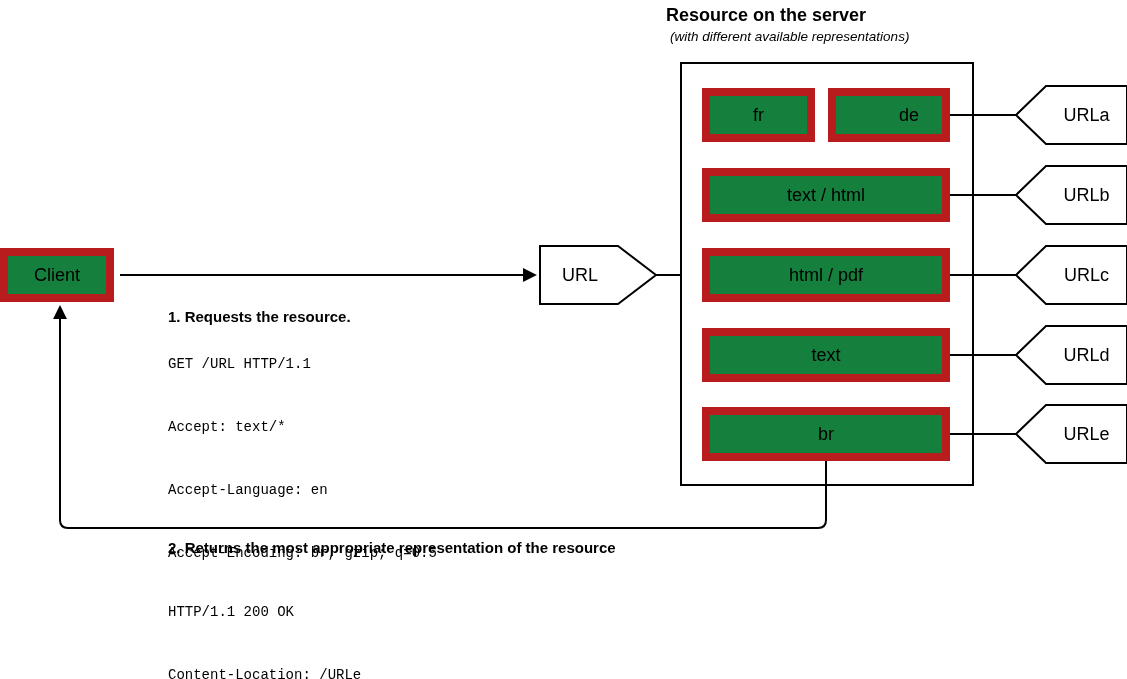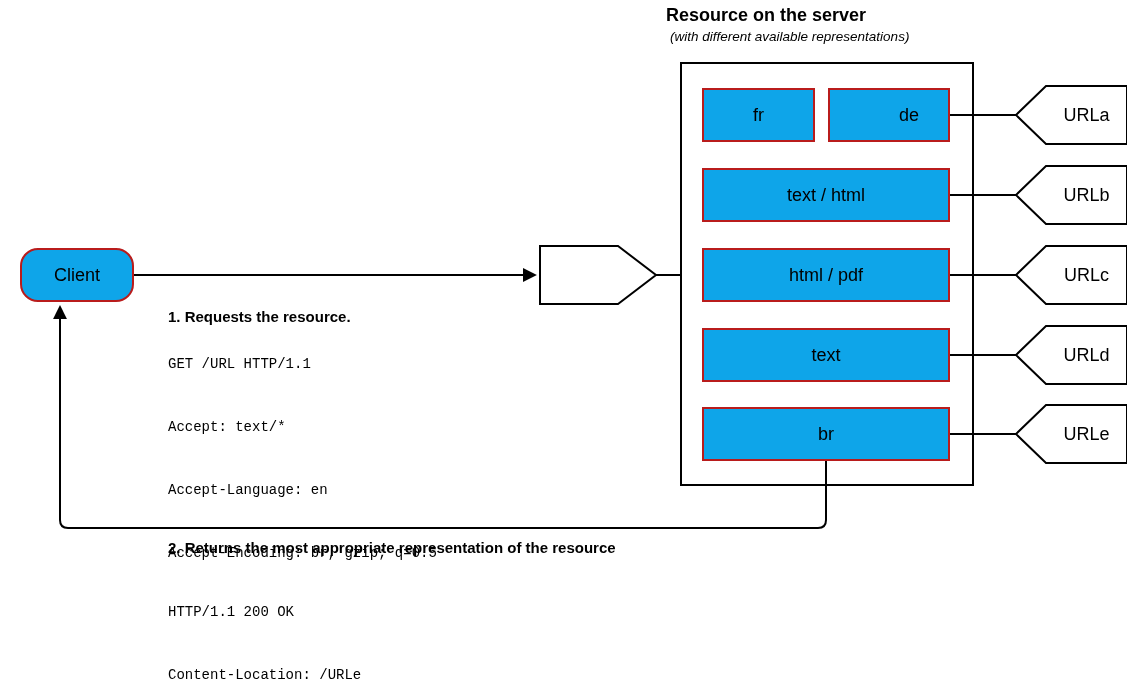--- a/index.html
+++ b/index.html
@@ -17,22 +17,22 @@
     overflow: hidden;
   }
   .layer-svg {
     position: absolute;
     left: 0; top: 0;
     width: 1127px; height: 679px;
     z-index: 0;
   }
   .abs { position: absolute; box-sizing: border-box; z-index: 1; }
   .box {
-    border: 2px solid #b91c1c;
-    background: #0ea5e9;
+    border: 8px solid #b91c1c;
+    background: #15803d;
     display: flex;
     align-items: center;
     justify-content: center;
     font-size: 18px;
   }
   .container-box {
     border: 2px solid #000;
     background: transparent;
   }
   .shape-label {
@@ -114,24 +114,25 @@
   <div class="abs box" style="left:702px; top:248px; width:248px; height:54px;">
     <span>html / pdf</span>
   </div>
   <div class="abs box" style="left:702px; top:328px; width:248px; height:54px;">
     <span>text</span>
   </div>
   <div class="abs box" style="left:702px; top:407px; width:248px; height:54px;">
     <span>br</span>
   </div>
 
-  <div class="abs box" style="left:20px; top:248px; width:114px; height:54px;border-radius:18px;">
+  <div class="abs box" style="left:0; top:248px; width:114px; height:54px;">
     <span>Client</span>
   </div>
 
+  <div class="abs shape-label" style="left:540px; top:247px; width:80px; height:56px;">URL</div>
 
   <div class="abs shape-label" style="left:1046px; top:101px; width:81px; height:28px;">URLa</div>
   <div class="abs shape-label" style="left:1046px; top:181px; width:81px; height:28px;">URLb</div>
   <div class="abs shape-label" style="left:1046px; top:261px; width:81px; height:28px;">URLc</div>
   <div class="abs shape-label" style="left:1046px; top:341px; width:81px; height:28px;">URLd</div>
   <div class="abs shape-label" style="left:1046px; top:420px; width:81px; height:28px;">URLe</div>
 
   <div class="abs step-caption" style="left:168px; top:308px;text-align:right;">1. Requests the resource.</div>
   <div class="abs code-block" style="left:168px; top:312px;">
     <div>GET /URL HTTP/1.1</div>

